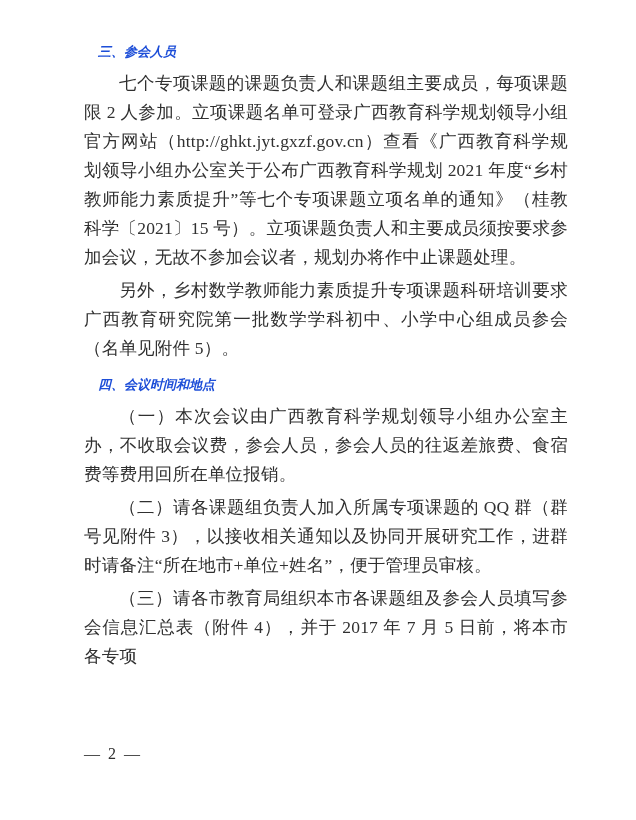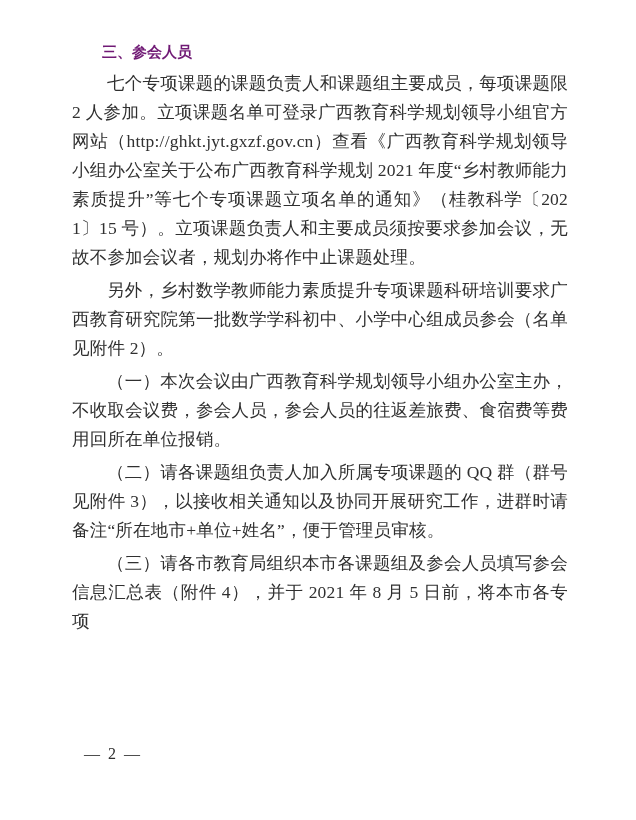--- a/index.html
+++ b/index.html
@@ -17,28 +17,29 @@
     font-family: "Liberation Serif", "DejaVu Serif", serif;
     color: #303030;
     font-size: 17.5px;
     line-height: 29px;
     overflow: hidden;
   }
   .section { margin: 0; }
   .hd {
     font-family: "Liberation Sans", "DejaVu Sans", sans-serif;
     font-weight: bold;
-    color: #701a75;
-    font-size: 15px;
+    color: #1d4ed8;
+    font-size: 13px;
     line-height: 29px;
     text-indent: 2em;
     margin: 7px 0 3px 0;
+    font-style: italic;
   }
   .para {
-    margin: 0 0 4px 0;
+    margin: 0 0 4px 12px;
     text-indent: 2em;
     text-align: justify;
     text-justify: inter-ideograph;
     letter-spacing: 0.2px;
     word-break: break-all;
     font-family: Liberation Serif, serif;
   }
   .page-num {
     position: absolute;
     left: 84px;
@@ -51,27 +52,28 @@
   }
 </style>
 </head>
 <body>
 
 <div class="page">
 
   <div class="section">
     <h2 class="hd">三、参会人员</h2>
     <p class="para">七个专项课题的课题负责人和课题组主要成员，每项课题限 2 人参加。立项课题名单可登录广西教育科学规划领导小组官方网站（http://ghkt.jyt.gxzf.gov.cn）查看《广西教育科学规划领导小组办公室关于公布广西教育科学规划 2021 年度“乡村教师能力素质提升”等七个专项课题立项名单的通知》（桂教科学〔2021〕15 号）。立项课题负责人和主要成员须按要求参加会议，无故不参加会议者，规划办将作中止课题处理。</p>
-    <p class="para">另外，乡村数学教师能力素质提升专项课题科研培训要求广西教育研究院第一批数学学科初中、小学中心组成员参会（名单见附件 2）。</p>
+    <p class="para">另外，乡村数学教师能力素质提升专项课题科研培训要求广西教育研究院第一批数学学科初中、小学中心组成员参会（名单见附件 5）。</p>
   </div>
 
   <div class="section">
+    <h2 class="hd">四、会议时间和地点</h2>
   </div>
 
   <div class="section">
     <p class="para">（一）本次会议由广西教育科学规划领导小组办公室主办，不收取会议费，参会人员，参会人员的往返差旅费、食宿费等费用回所在单位报销。</p>
     <p class="para">（二）请各课题组负责人加入所属专项课题的 QQ 群（群号见附件 3），以接收相关通知以及协同开展研究工作，进群时请备注“所在地市+单位+姓名”，便于管理员审核。</p>
-    <p class="para">（三）请各市教育局组织本市各课题组及参会人员填写参会信息汇总表（附件 4），并于 2021 年 8 月 5 日前，将本市各专项</p>
+    <p class="para">（三）请各市教育局组织本市各课题组及参会人员填写参会信息汇总表（附件 4），并于 2017 年 7 月 5 日前，将本市各专项</p>
   </div>
 
   <div class="page-num">— 2 —</div>
 
 </div>
 
 </body></html>

